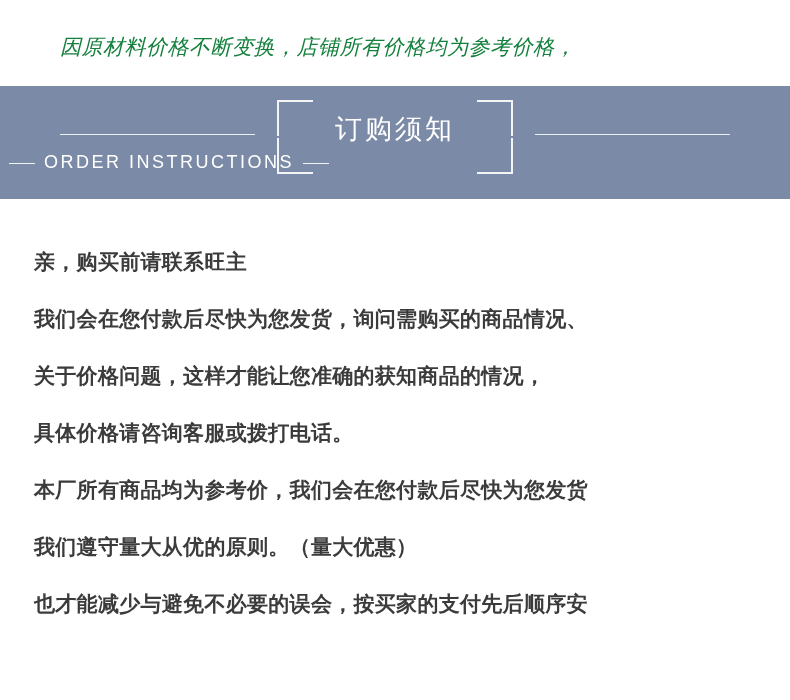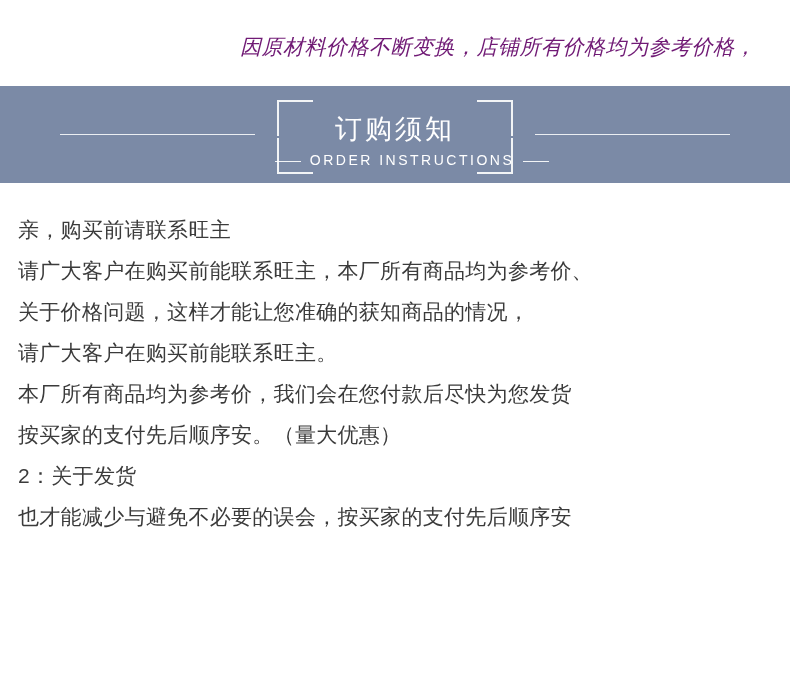--- a/index.html
+++ b/index.html
@@ -16,38 +16,38 @@
   .page {
     position: relative;
     width: 790px;
     height: 700px;
     background: #ffffff;
   }
 
   
   .notice {
     padding: 30px 34px 0 60px;
-    text-align: right;
-    color: #701a75;
+    text-align: left;
+    color: #15803d;
     font-style: italic;
     font-size: 21px;
     line-height: 34px;
     letter-spacing: 0.5px;
     font-family: "Liberation Sans", sans-serif;
   }
   .notice .line {
     display: block;
     white-space: nowrap;
   }
 
   
   .banner {
     position: relative;
     margin-top: 22px;
-    height: 97px;
+    height: 113px;
     background: #7b8aa6;
     overflow: hidden;
   }
   .banner-inner {
     position: relative;
     width: 790px;
     height: 97px;
   }
   .rule {
     position: absolute;
@@ -80,46 +80,45 @@
     color: #ffffff;
     font-size: 27px;
     letter-spacing: 3px;
     line-height: 34px;
   }
   .banner-sub {
     position: absolute;
     left: 0;
     right: 0;
     top: 66px;
-    text-align: center;
     color: #ffffff;
-    font-size: 14px;
+    font-size: 18px;
     letter-spacing: 2.5px;
-    padding-left: 34px;
   }
   .banner-sub .dash {
     display: inline-block;
     vertical-align: middle;
     width: 26px;
     height: 1px;
     background: rgba(255,255,255,0.9);
     margin: 0 9px;
   }
 
   
   .content {
     padding: 26px 16px 0 18px;
     color: #3b3b3b;
     font-size: 21px;
     line-height: 41px;
     letter-spacing: 0.3px;
   }
   .content p {
-    margin: 0;
+    margin: 16px;
     white-space: nowrap;
+    font-weight: bold;
   }
 </style>
 </head>
 <body>
 
 <div class="page">
 
   <div class="notice">
     <span class="line">因原材料价格不断变换，店铺所有价格均为参考价格，</span>
   </div>
@@ -135,22 +134,21 @@
       <div class="banner-title">订购须知</div>
       <div class="banner-sub">
         <span class="dash"></span><span>ORDER INSTRUCTIONS</span><span class="dash"></span>
       </div>
     </div>
 
   </div>
 
   <div class="content">
     <p>亲，购买前请联系旺主</p>
-    <p>请广大客户在购买前能联系旺主，本厂所有商品均为参考价、</p>
+    <p>我们会在您付款后尽快为您发货，询问需购买的商品情况、</p>
     <p>关于价格问题，这样才能让您准确的获知商品的情况，</p>
-    <p>请广大客户在购买前能联系旺主。</p>
+    <p>具体价格请咨询客服或拨打电话。</p>
     <p>本厂所有商品均为参考价，我们会在您付款后尽快为您发货</p>
-    <p>按买家的支付先后顺序安。（量大优惠）</p>
-    <p>2：关于发货</p>
+    <p>我们遵守量大从优的原则。（量大优惠）</p>
     <p>也才能减少与避免不必要的误会，按买家的支付先后顺序安</p>
   </div>
 
 </div>
 
 </body></html>

